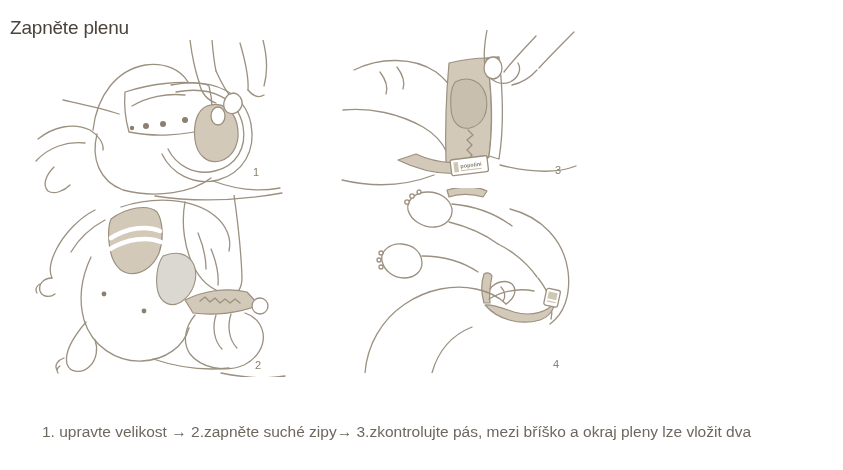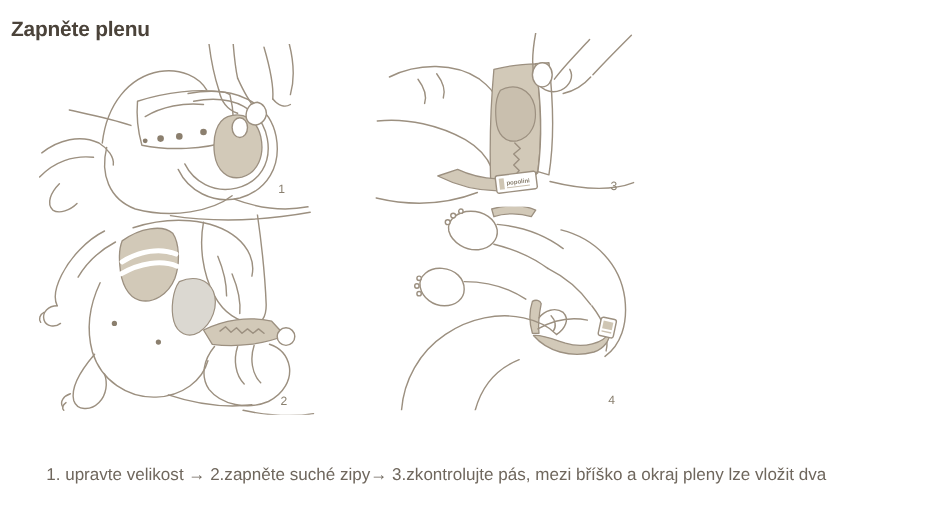--- a/index.html
+++ b/index.html
@@ -13,21 +13,21 @@
     width: 843px;
     height: 470px;
     background: #ffffff;
     overflow: hidden;
   }
   .page-title {
     position: absolute;
     left: 10px;
     top: 4px;
     font-size: 19px;
-    font-weight: bold;
+    font-weight: normal;
     letter-spacing: -0.2px;
     color: #4b433a;
   }
   .figure {
     position: absolute;
   }
   .figure svg { display: block; }
   .fig-number {
     position: absolute;
     font-size: 11px;

